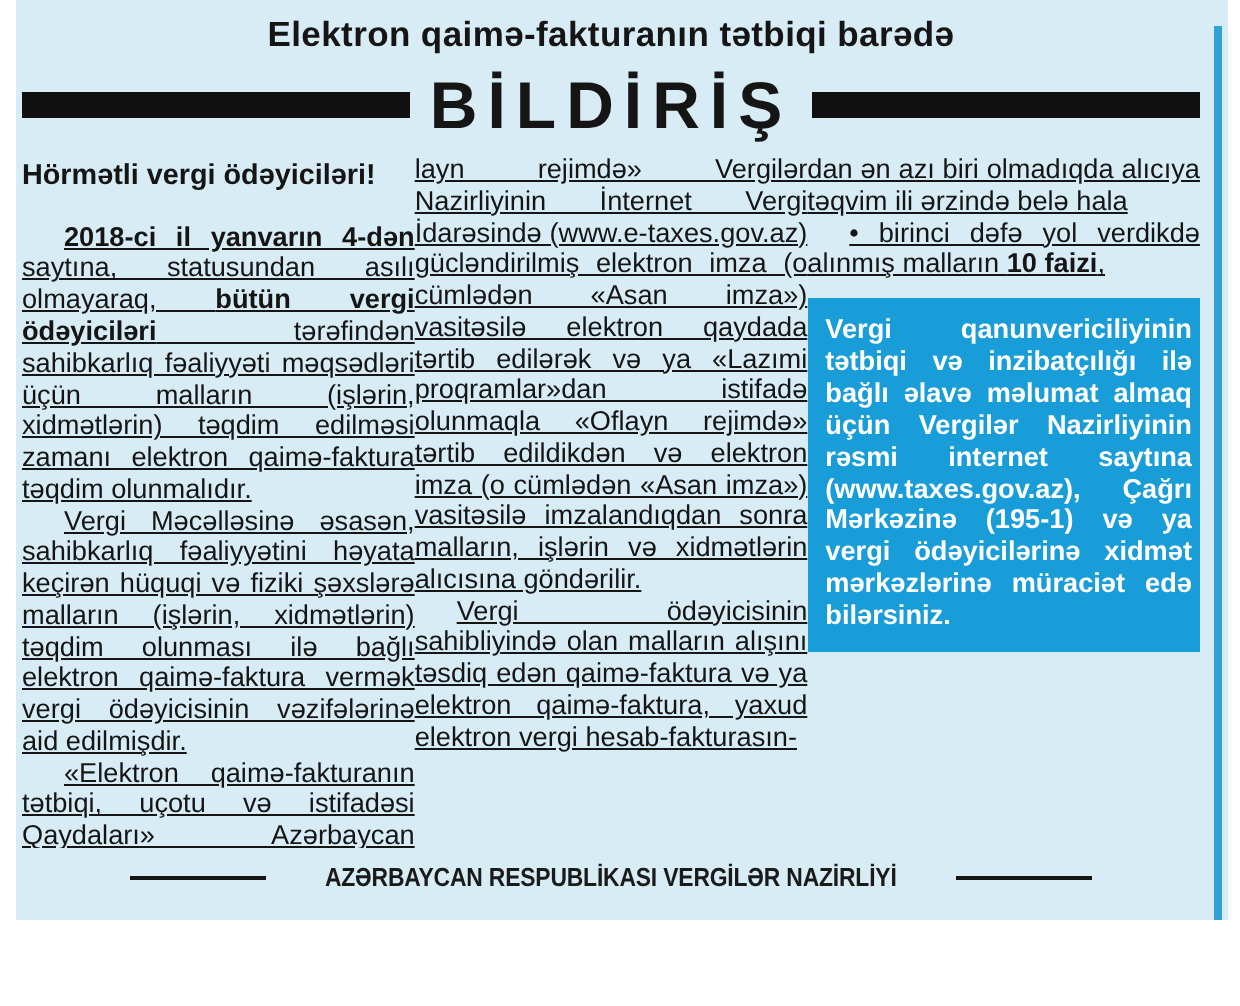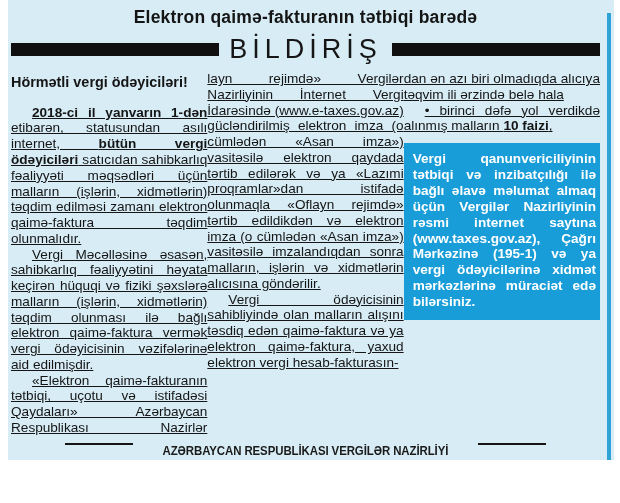--- a/index.html
+++ b/index.html
@@ -20,21 +20,21 @@
     background:var(--border-blue,#2fa3d8);
   }
   .masthead { text-align:center; padding-top:7px; flex:none; }
   .title {
     font-size:17.5px; font-weight:bold; color:var(--ink,#151515);
     letter-spacing:0.2px;
   }
   .banner-row { display:flex; align-items:center; margin-top:8px; flex:none; }
   .bar { flex:1; height:13px; background:var(--bar-black,#101010); }
   .banner-text {
-    font-size:27px; font-weight:normal; letter-spacing:5px; line-height:1;
+    font-size:33px; font-weight:bold; letter-spacing:5px; line-height:1;
     margin:0 10px; color:var(--ink,#151515); white-space:nowrap;
   }
   .cols {
     display:flex; gap:0; margin-top:8px; flex:1 1 auto; overflow:hidden;
   }
   .col {
     flex:1 1 0; min-width:0;
     font-size:13.6px; line-height:1.16; text-align:justify;
     color:var(--ink,#151515);
   }
@@ -42,22 +42,22 @@
   p.para { margin:0;text-decoration:underline; }
   p.para.ind { text-indent:21px; }
   .b { font-weight:bold; }
   .info-box {
     margin-top:9px; margin-right:-4px;
     background:var(--info-bg,#189dd8); color:#ffffff; font-weight:bold;
     padding:8px 8px 10px 9px; font-size:13.6px; line-height:1.17;
     text-align:justify;
   }
   .footer {
-    flex:none; display:flex; align-items:flex-start; justify-content:center;
-    padding:7px 0 2px;
+    flex:none; display:flex; align-items:center; justify-content:center;
+    padding:7px 0 14px;
   }
   .rule { width:68px; height:2px; background:#151515; }
   .footer-text {
     margin:0 10px; font-size:13px; font-weight:bold; white-space:nowrap;
     color:#1a1a1a; transform:scaleX(0.88); letter-spacing:-0.1px;
   }
 </style>
 </head>
 <body>
 
@@ -71,21 +71,21 @@
     <div class="bar"></div>
     <span class="banner-text">BİLDİRİŞ</span>
     <div class="bar"></div>
   </div>
 
   <div class="cols">
 
     <div class="col">
       <div class="col-heading">Hörmətli vergi ödəyiciləri!</div>
       <div>
-          <p class="para ind"><span class="b">2018-ci il yanvarın 1-dən</span><span> etibarən, statusundan asılı internet, </span><span class="b">bütün vergi ödəyiciləri</span><span> satıcıdan sahibkarlıq fəaliyyəti məqsədləri üçün malların (işlərin, xidmətlərin) təqdim edilməsi zamanı elektron qaimə-faktura təqdim olunmalıdır.</span></p>
+          <p class="para ind"><span class="b">2018-ci il yanvarın 4-dən</span><span> saytına, statusundan asılı olmayaraq, </span><span class="b">bütün vergi ödəyiciləri</span><span> tərəfindən sahibkarlıq fəaliyyəti məqsədləri üçün malların (işlərin, xidmətlərin) təqdim edilməsi zamanı elektron qaimə-faktura təqdim olunmalıdır.</span></p>
           <p class="para ind"><span>Vergi Məcəlləsinə əsasən, sahibkarlıq fəaliyyətini həyata keçirən hüquqi və fiziki şəxslərə malların (işlərin, xidmətlərin) təqdim olunması ilə bağlı elektron qaimə-faktura vermək vergi ödəyicisinin vəzifələrinə aid edilmişdir.</span></p>
           <p class="para ind"><span>«Elektron qaimə-fakturanın tətbiqi, uçotu və istifadəsi Qaydaları» Azərbaycan Respublikası Nazirlər Kabinetinin 14.03.2017-ci il tarixli 89 nömrəli Qərarı ilə müəyyən edilir.</span></p>
         </div>
     </div>
 
     <div class="col">
       <div>
           <p class="para"><span>layn rejimdə» Vergilər Nazirliyinin İnternet Vergi İdarəsində (www.e-taxes.gov.az) gücləndirilmiş elektron imza (o cümlədən «Asan imza») vasitəsilə elektron qaydada tərtib edilərək və ya «Lazımi proqramlar»dan istifadə olunmaqla «Oflayn rejimdə» tərtib edildikdən və elektron imza (o cümlədən «Asan imza») vasitəsilə imzalandıqdan sonra malların, işlərin və xidmətlərin alıcısına göndərilir.</span></p>
           <p class="para ind"><span>Vergi ödəyicisinin sahibliyində olan malların alışını təsdiq edən qaimə-faktura və ya elektron qaimə-faktura, yaxud elektron vergi hesab-fakturasın-</span></p>
         </div>

